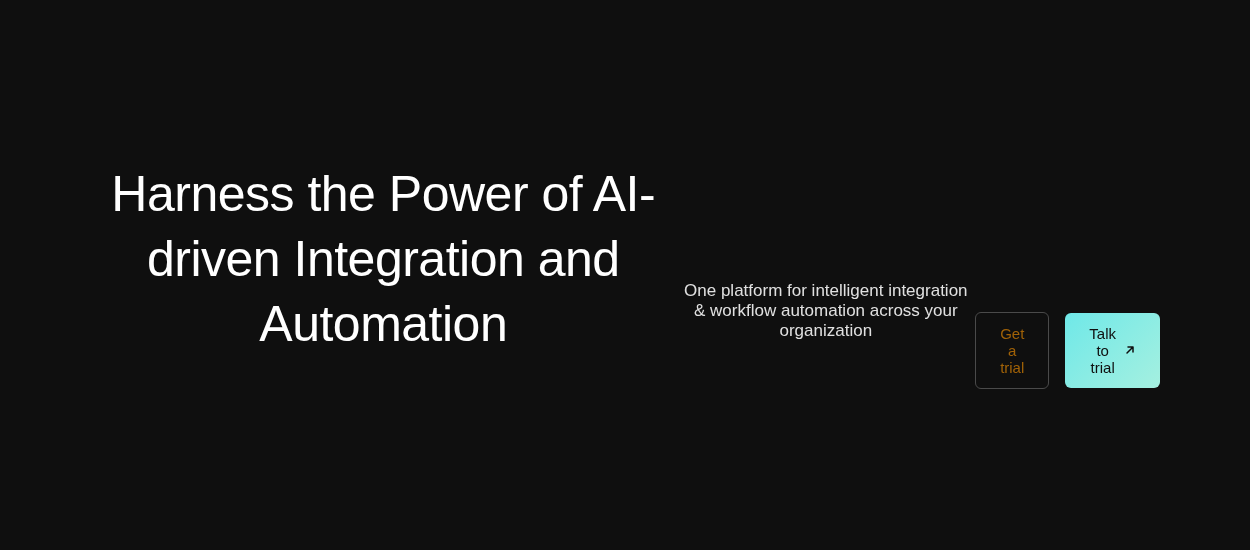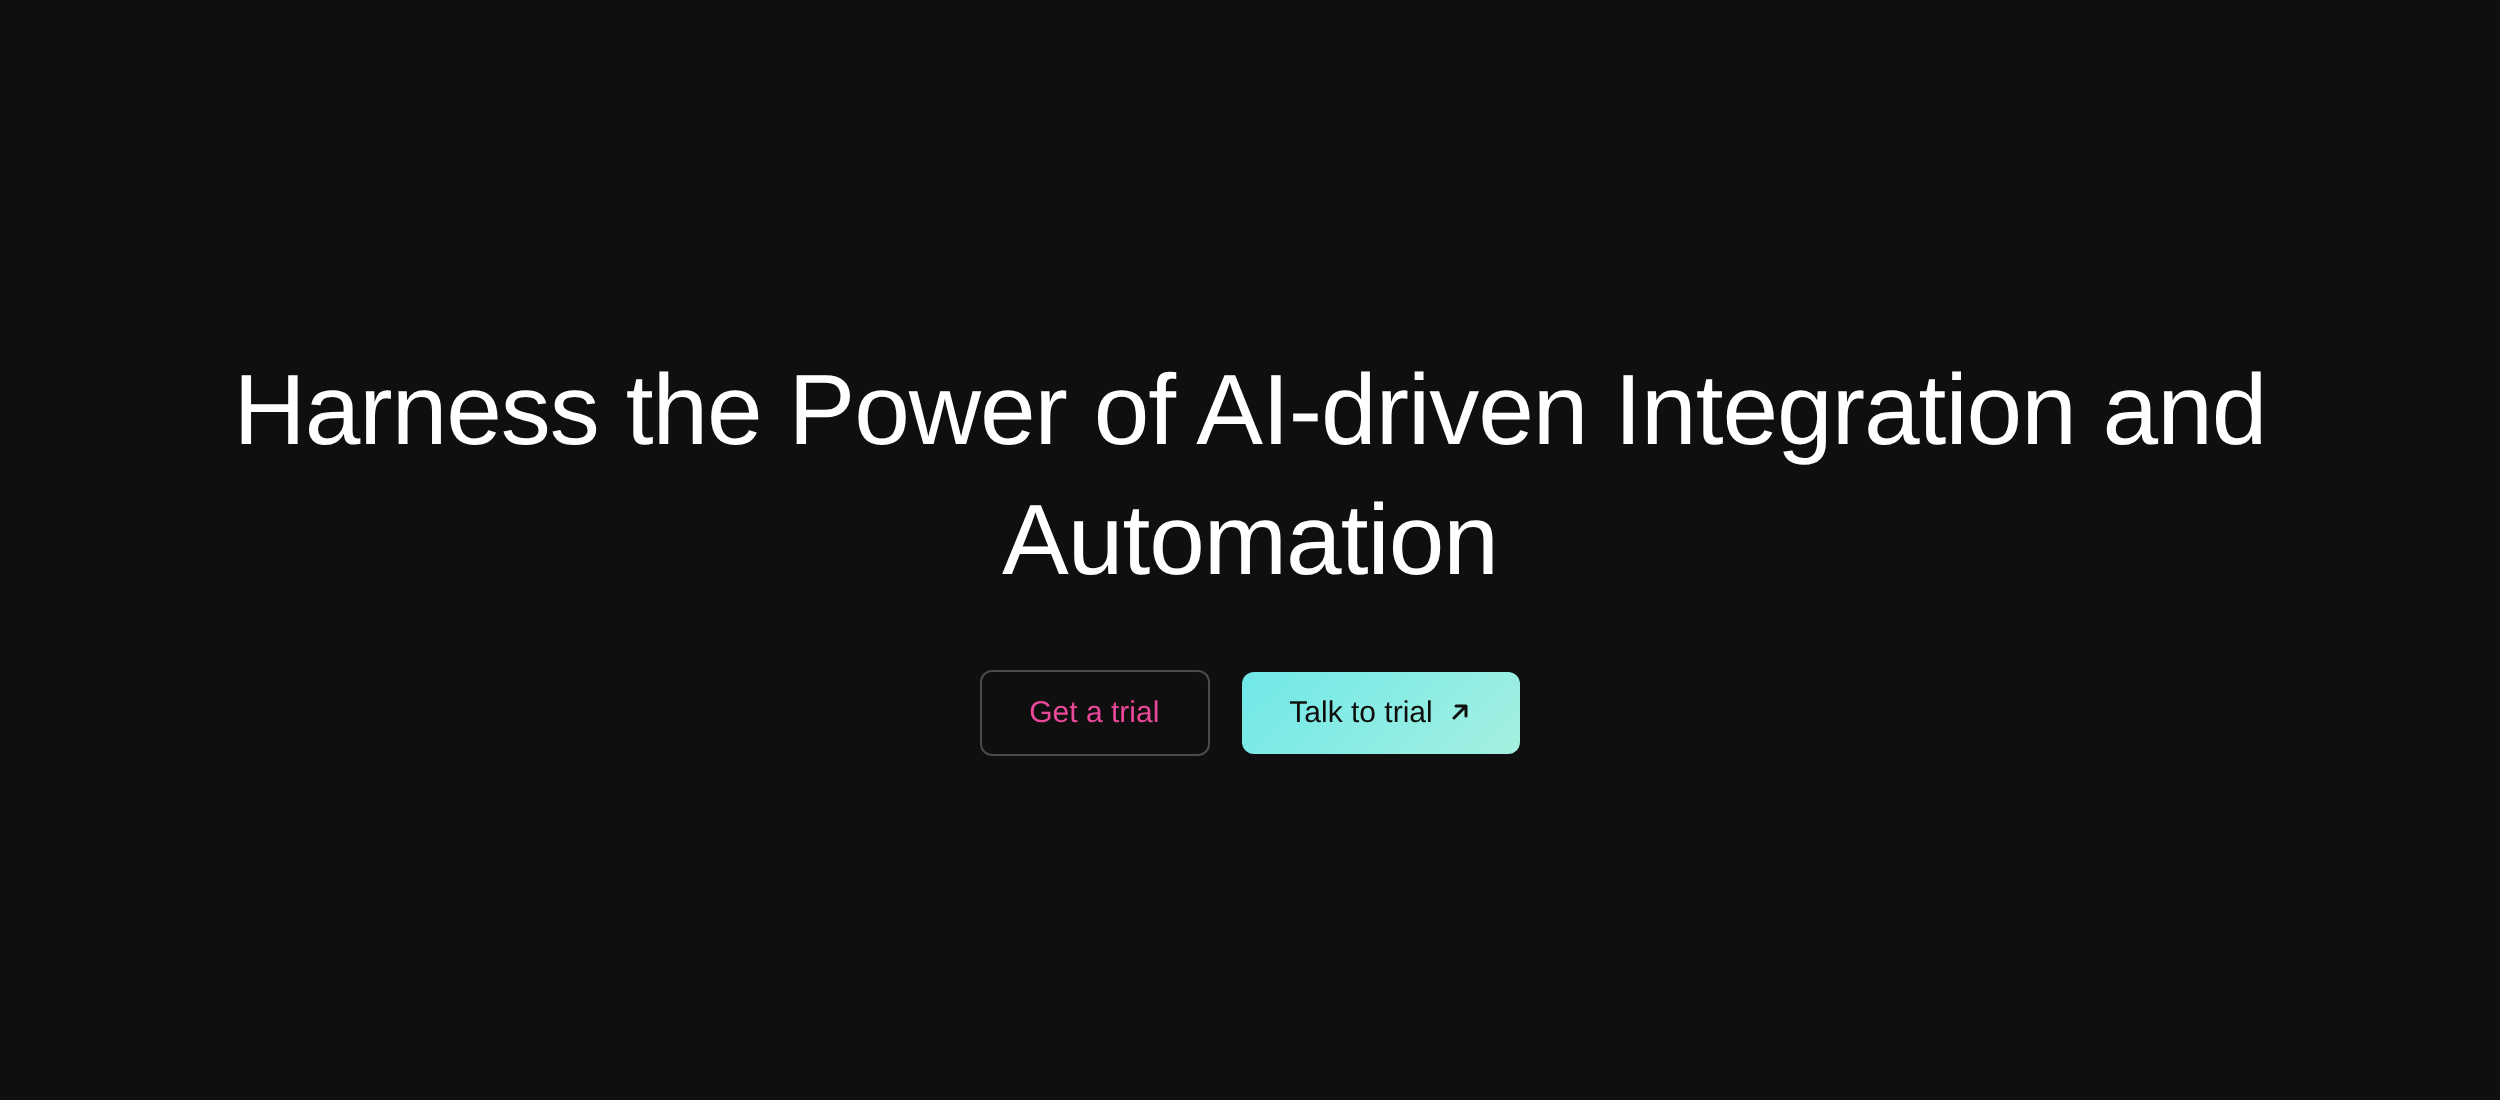--- a/index.html
+++ b/index.html
@@ -13,22 +13,21 @@
       background-color: #0f0f0f;
       font-family: -apple-system, BlinkMacSystemFont, 'Segoe UI', 'Helvetica Neue', Arial, sans-serif;
       display: flex;
       flex-direction: column;
       align-items: center;
       justify-content: center;
       color: #ffffff;
     }
     .hero-container {
       display: flex;
-      flex-direction: column;
-      align-items: center;
+      align-items: flex-end;
       text-align: center;
       max-width: 1150px;
       padding: 0 40px;
     }
     .hero-heading {
       font-size: 50px;
       font-weight: 500;
       line-height: 1.3;
       letter-spacing: -0.5px;
       margin-bottom: 32px;
@@ -53,39 +52,40 @@
       cursor: pointer;
       display: inline-flex;
       align-items: center;
       gap: 8px;
       font-family: inherit;
       border: none;
     }
     .btn-outline {
       background-color: transparent;
       border: 1px solid #4a4a4a;
-      color: #ec4899;
+      color: #a16207;
     }
     .btn-primary {
       background: linear-gradient(135deg, #6fe8e8 0%, #a5f0e0 100%);
       color: #0f0f0f;
     }
     .arrow-icon {
       width: 12px;
       height: 12px;
       display: inline-flex;
       align-items: center;
       justify-content: center;
     }
   </style>
 </head>
 <body>
 
 <div class="hero-container">
   <h1 class="hero-heading">Harness the Power of AI-driven Integration and Automation</h1>
+  <p class="hero-subheading">One platform for intelligent integration &amp; workflow automation across your organization</p>
   <div class="button-group">
     <button class="btn btn-outline">
       <span>Get a trial</span>
     </button>
     <button class="btn btn-primary">
       <span>Talk to trial</span>
       <span class="arrow-icon">
         <svg width="12" height="12" viewBox="0 0 12 12" fill="none">
           <path d="M3 9L9 3M9 3H4M9 3V8" stroke="#0f0f0f" stroke-width="1.5" stroke-linecap="round" stroke-linejoin="round"></path>
         </svg>

